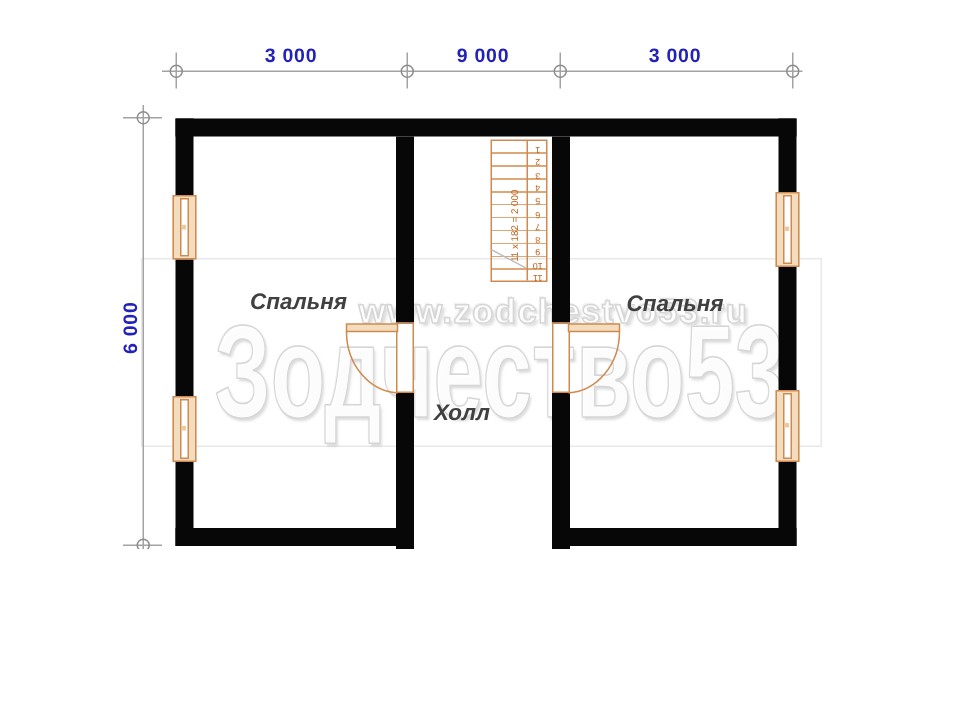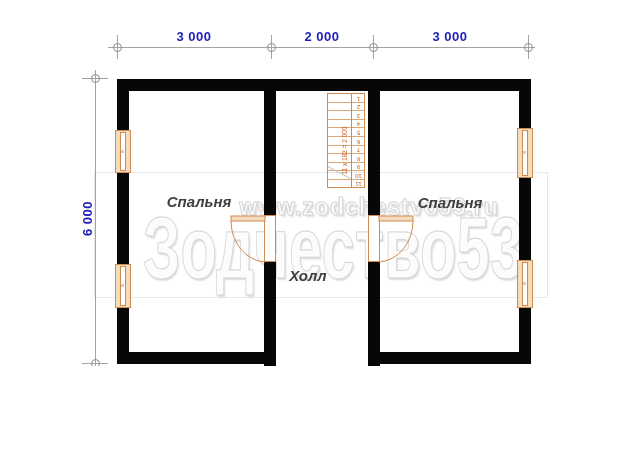--- a/index.html
+++ b/index.html
@@ -68,21 +68,21 @@
   <div class="dimline" style="left:108px;top:47px;width:427px;height:1px"></div>
   <div class="tick-v" style="left:117px;top:35px"></div>
   <div class="tick-v" style="left:271px;top:35px"></div>
   <div class="tick-v" style="left:373px;top:35px"></div>
   <div class="tick-v" style="left:528px;top:35px"></div>
   <div class="axis-circle" style="left:113px;top:43px"></div>
   <div class="axis-circle" style="left:267px;top:43px"></div>
   <div class="axis-circle" style="left:369px;top:43px"></div>
   <div class="axis-circle" style="left:524px;top:43px"></div>
   <div class="dim-label" style="left:164px;top:29px;width:60px">3 000</div>
-  <div class="dim-label" style="left:292px;top:29px;width:60px">2 000</div>
+  <div class="dim-label" style="left:292px;top:29px;width:60px">9 000</div>
   <div class="dim-label" style="left:420px;top:29px;width:60px">3 000</div>
 
   <div class="dimline" style="left:95px;top:70px;width:1px;height:301px"></div>
   <div class="tick-h" style="left:82px;top:78px"></div>
   <div class="tick-h" style="left:82px;top:363px"></div>
   <div class="axis-circle" style="left:91px;top:74px"></div>
   <div class="axis-circle" style="left:91px;top:359px"></div>
   <div class="dim-label dim-label-left" style="left:47px;top:211px;width:80px">6 000</div>
 
   <div class="wm-box"></div>

